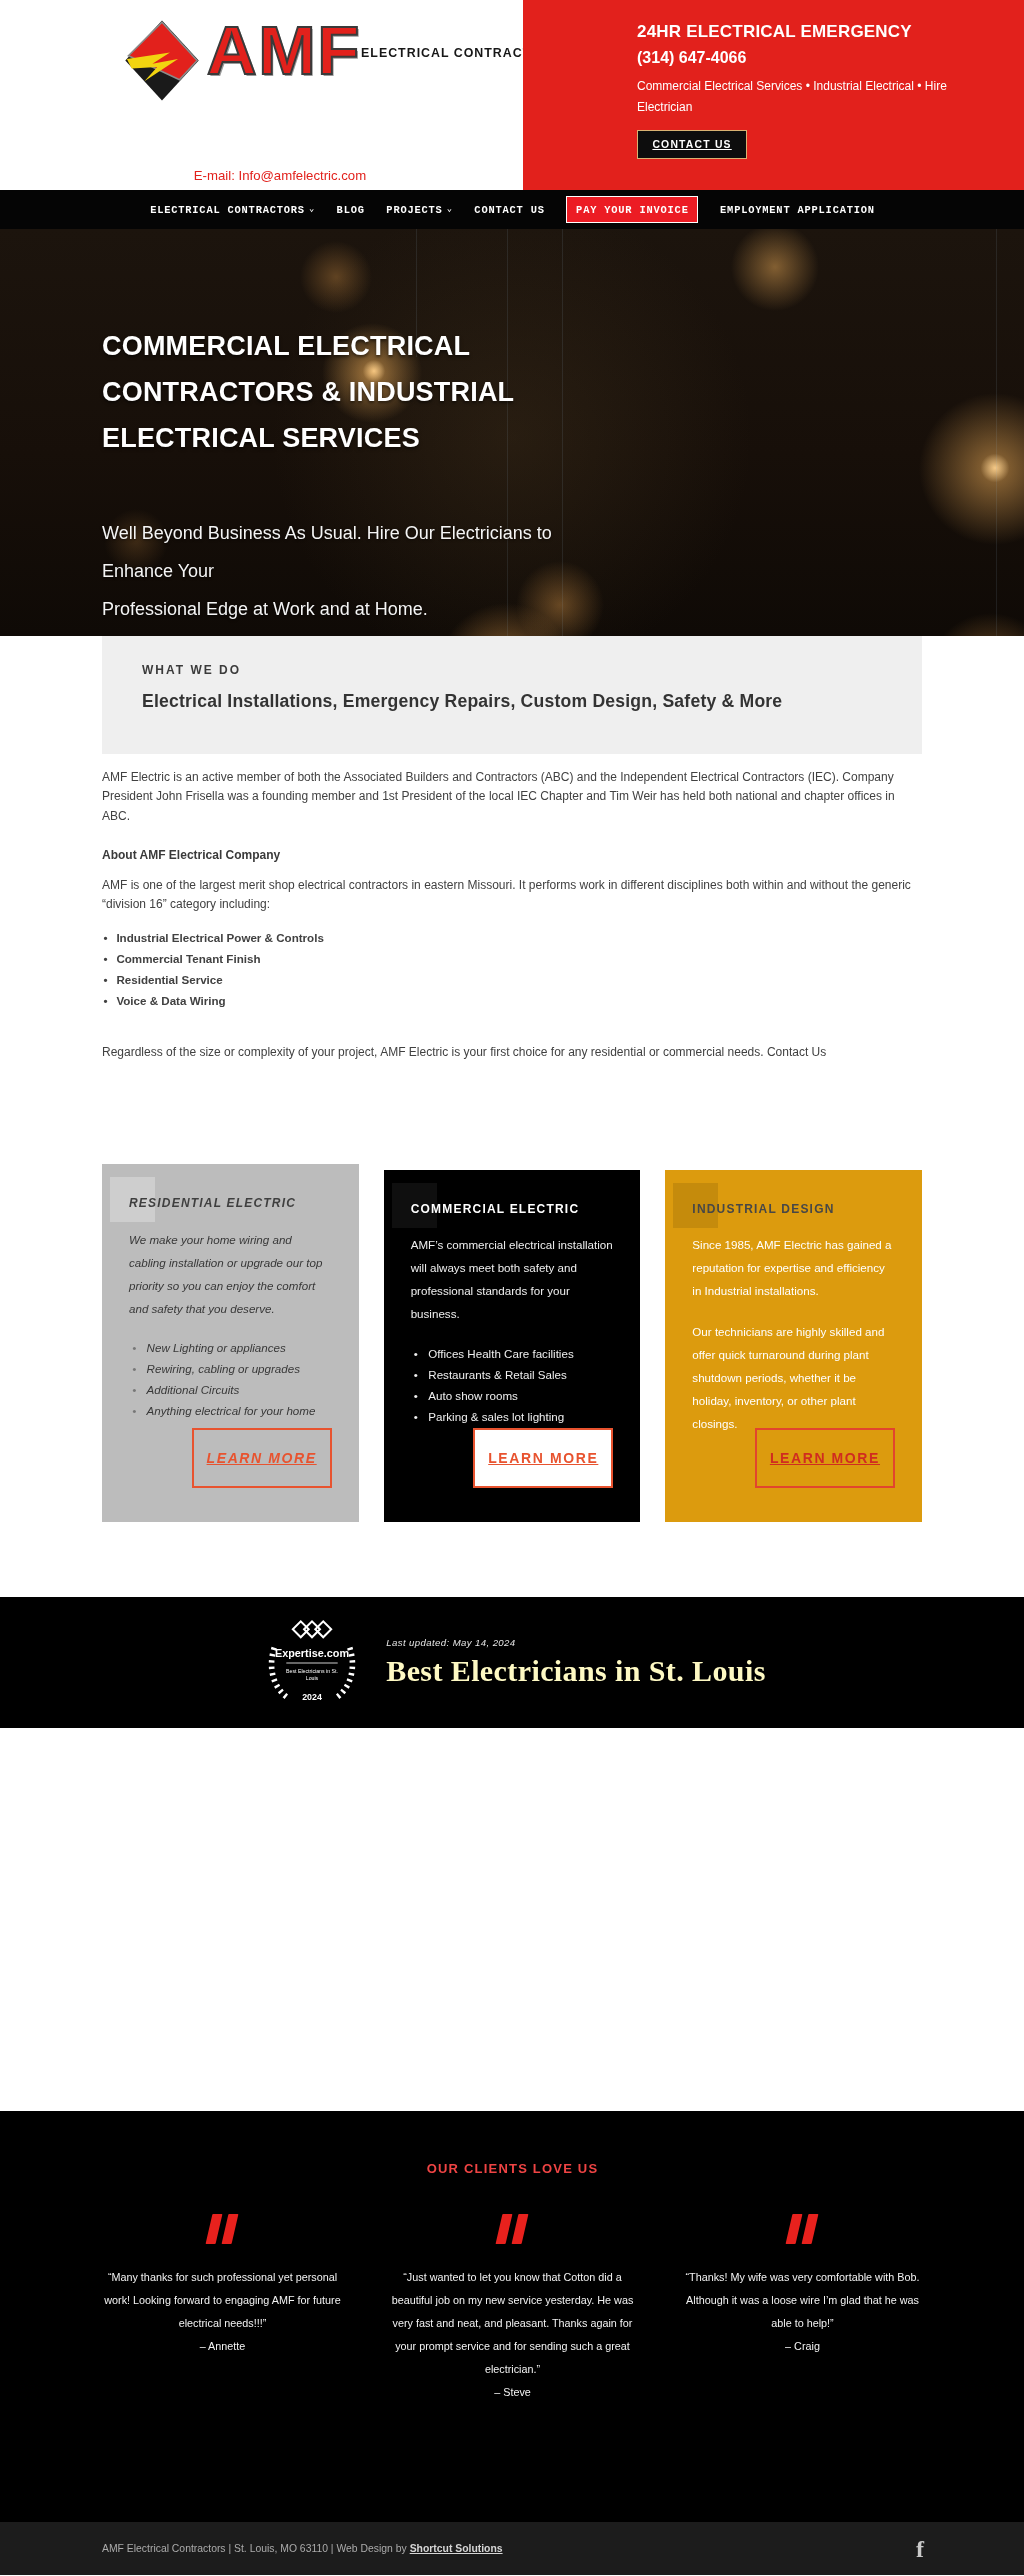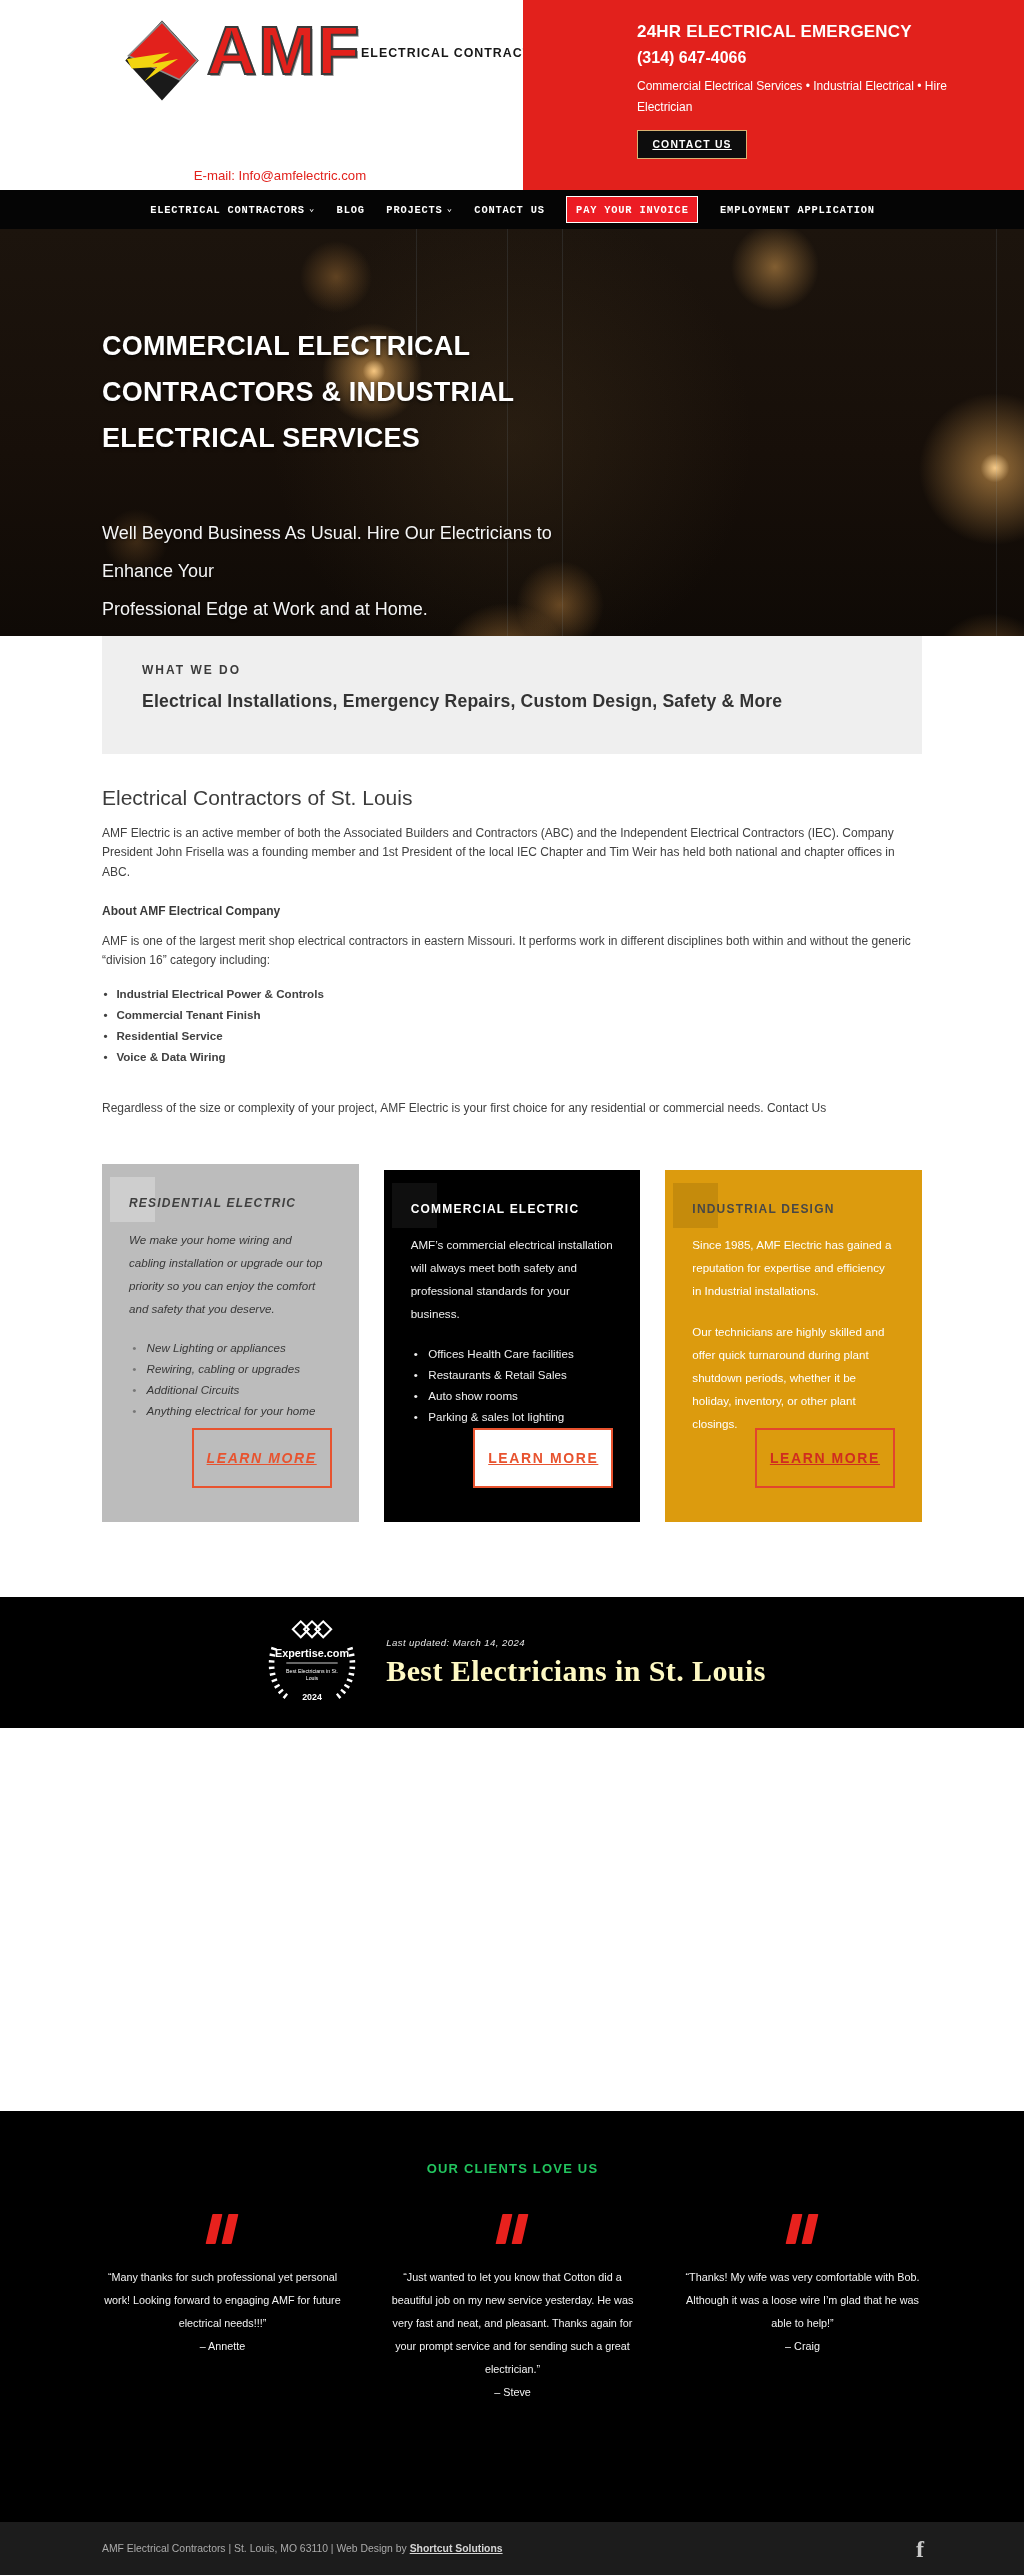--- a/index.html
+++ b/index.html
@@ -105,21 +105,21 @@
   .award { height:131px; background:#000; display:flex; align-items:center; justify-content:center; gap:21px; }
   .award-right .updated { color:#e8e8e8; font-size:9.6px; font-style:italic; letter-spacing:0.4px; }
   .award-right .big { font-family:"Liberation Serif","DejaVu Serif",serif; font-weight:bold;
                       color:#fef9c3; font-size:30px; margin-top:6.4px; letter-spacing:0.4px; }
 
   
   .gap { height:383px; background:#fff; }
 
   
   .quotes { height:411px; background:#000; padding-top:50px; }
-  .quotes h3 { text-align:center; color:#22c55e; font-size:13px; font-weight:800; letter-spacing:1.2px; }
+  .quotes h3 { text-align:center; color:#ef4444; font-size:13px; font-weight:800; letter-spacing:1.2px; }
   .trow { display:flex; justify-content:center; gap:48px; margin-top:38px; }
   .tcol { width:242px; text-align:center; color:#f3f3f3; }
   .qicon { display:inline-flex; gap:5.6px; margin-bottom:22.4px; }
   .qbar { width:10.4px; height:30px; background:#e8211d; transform:skewX(-13deg); border-radius:0.8px; }
   .tcol p { font-size:10.8px; line-height:23px; }
   .tauthor { font-size:10.8px; line-height:23px; }
 
   
   .footer { height:53px; background:#1c1c1c; display:flex; align-items:center;
             justify-content:space-between; padding:0 101px 0 102px; }
@@ -193,21 +193,20 @@
 </section>
 
 <div class="main">
 
   <div class="whatwedo">
     <div class="wwd-eyebrow">WHAT WE DO</div>
     <div class="wwd-heading">Electrical Installations, Emergency Repairs, Custom Design, Safety &amp; More</div>
   </div>
 
   <div class="article">
-    <h2>Electrical Contractors of St. Louis</h2>
     <p>AMF Electric is an active member of both the Associated Builders and Contractors (ABC) and the Independent Electrical Contractors (IEC). Company President John Frisella was a founding member and 1st President of the local IEC Chapter and Tim Weir has held both national and chapter offices in ABC.</p>
     <div class="subhead">About AMF Electrical Company</div>
     <p>AMF is one of the largest merit shop electrical contractors in eastern Missouri. It performs work in different disciplines both within and without the generic “division 16” category including:</p>
     <ul>
       <li>Industrial Electrical Power &amp; Controls</li>
       <li>Commercial Tenant Finish</li>
       <li>Residential Service</li>
       <li>Voice &amp; Data Wiring</li>
     </ul>
     <p class="closing">Regardless of the size or complexity of your project, AMF Electric is your first choice for any residential or commercial needs. Contact Us</p>
@@ -261,21 +260,21 @@
       <path d="M34 100 C 16 86, 11 60, 20 36" stroke-width="7" stroke-dasharray="3 5"></path>
       <path d="M98 100 C 116 86, 121 60, 112 36" stroke-width="7" stroke-dasharray="3 5"></path>
       <line x1="34" y1="58" x2="98" y2="58" stroke-width="1"></line>
     </g>
     <text x="66" y="50" text-anchor="middle" fill="#ffffff" font-family="Liberation Sans, sans-serif" font-size="13.5" font-weight="bold">Expertise.com</text>
     <text x="66" y="70" text-anchor="middle" fill="#ffffff" font-family="Liberation Sans, sans-serif" font-size="6.5">Best Electricians in St.</text>
     <text x="66" y="79" text-anchor="middle" fill="#ffffff" font-family="Liberation Sans, sans-serif" font-size="6.5">Louis</text>
     <text x="66" y="104" text-anchor="middle" fill="#ffffff" font-family="Liberation Sans, sans-serif" font-size="11" font-weight="bold">2024</text>
   </svg>
   <div class="award-right">
-    <div class="updated">Last updated: March 14, 2024</div>
+    <div class="updated">Last updated: May 14, 2024</div>
     <div class="big">Best Electricians in St. Louis</div>
   </div>
 </section>
 
 <div class="gap"></div>
 
 <section class="quotes">
   <h3>OUR CLIENTS LOVE US</h3>
   <div class="trow">
 

